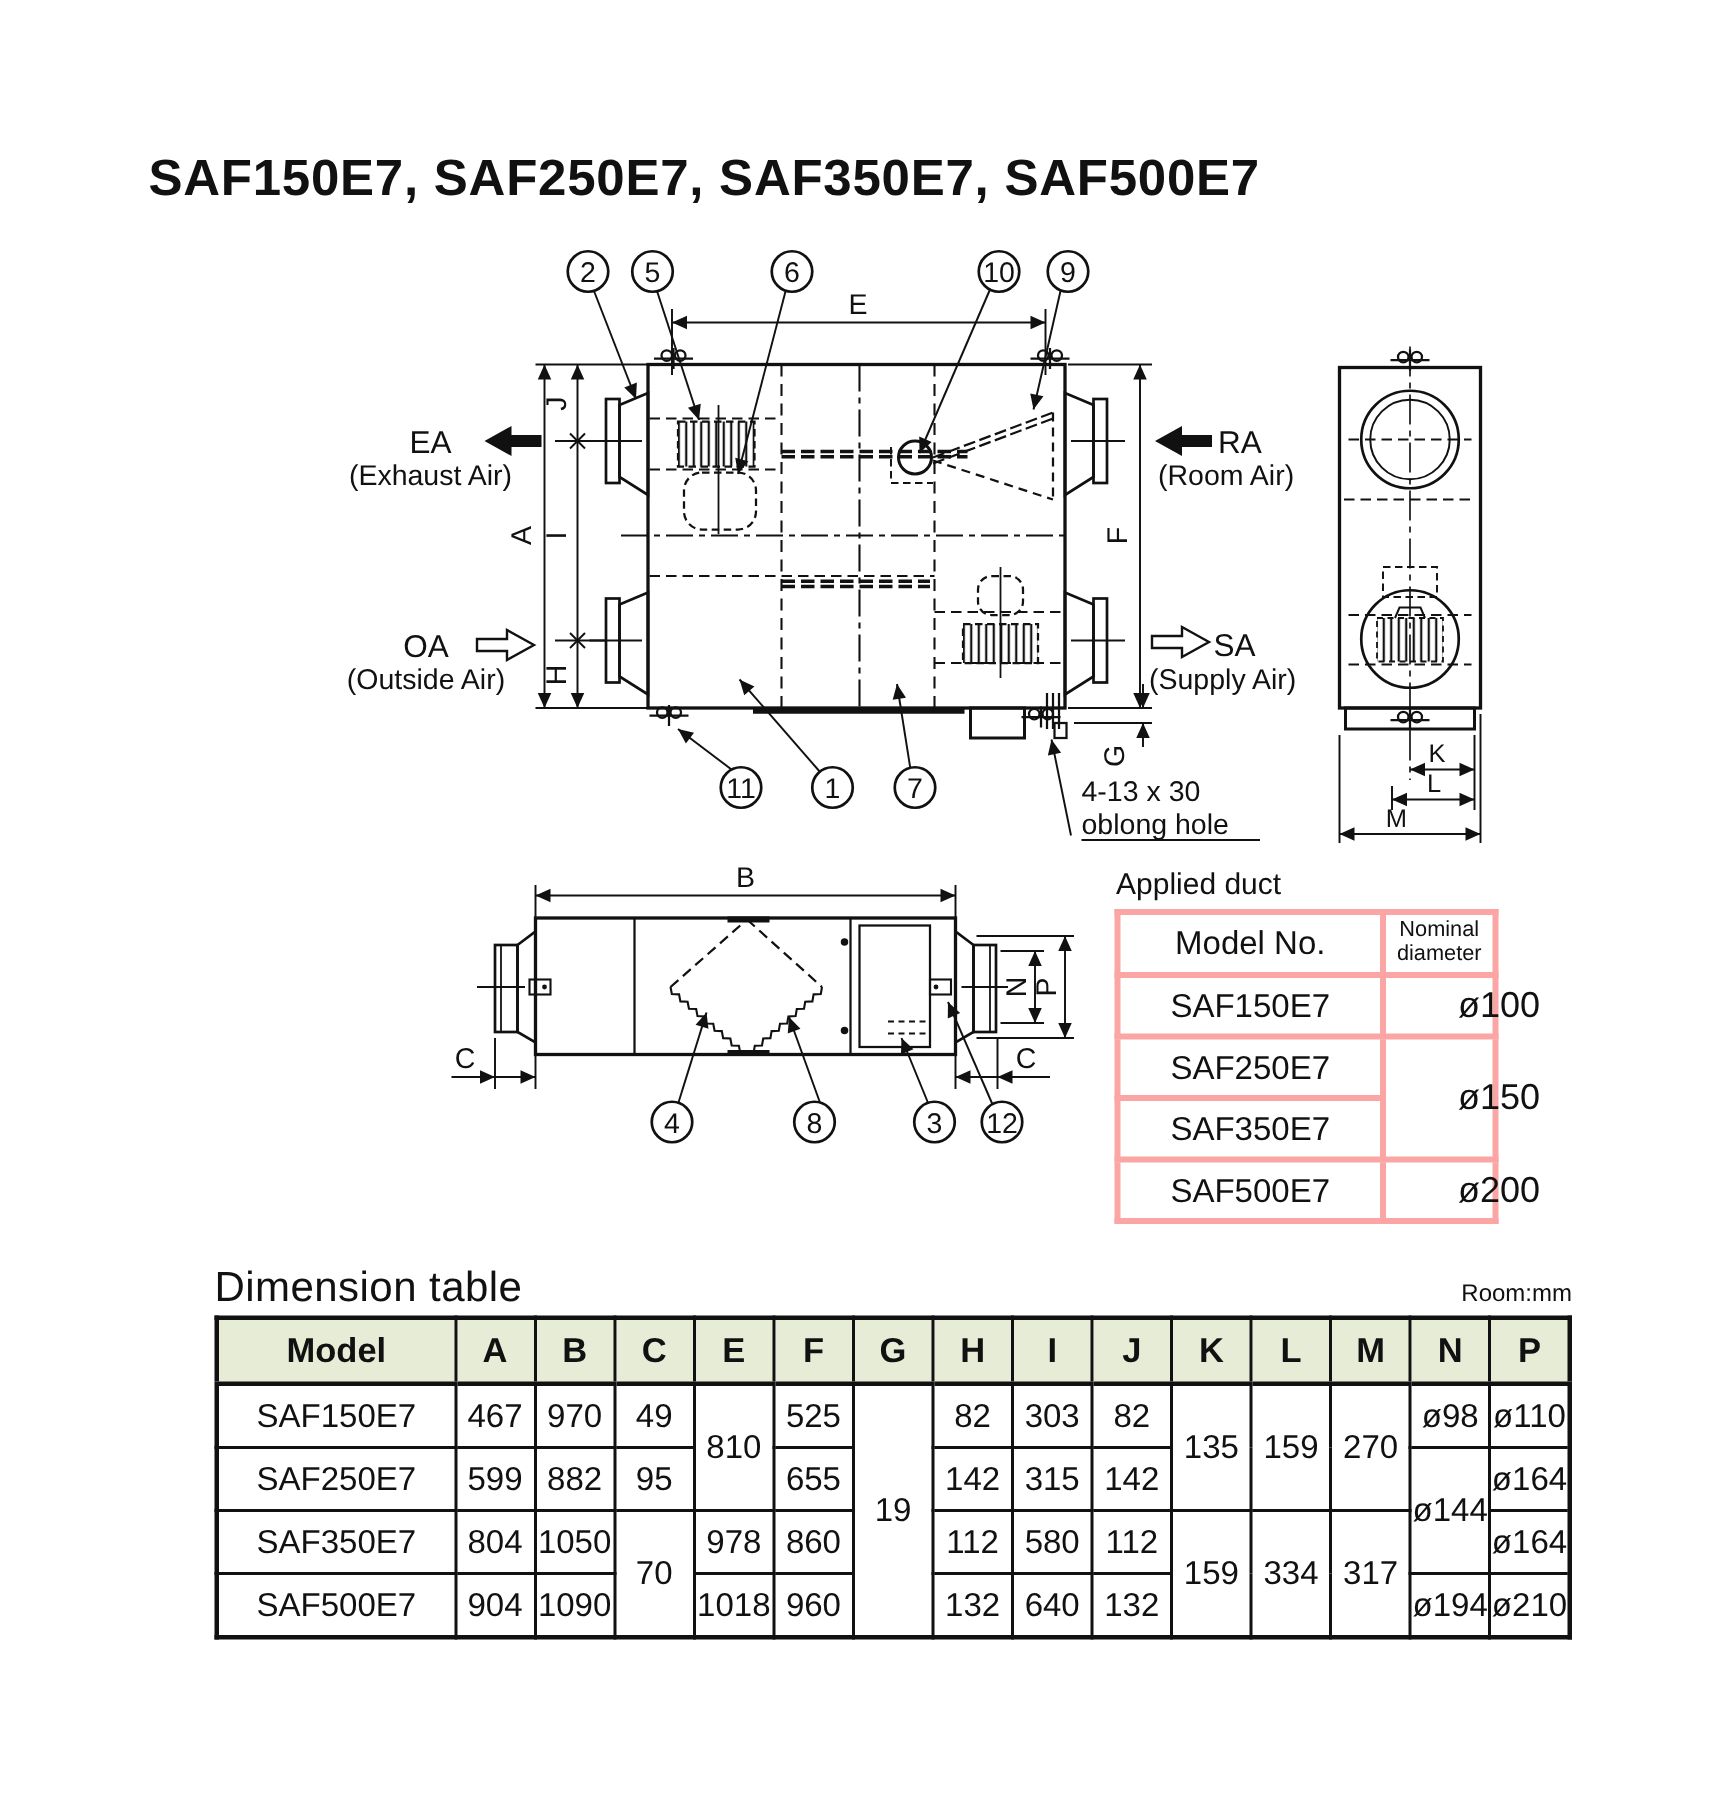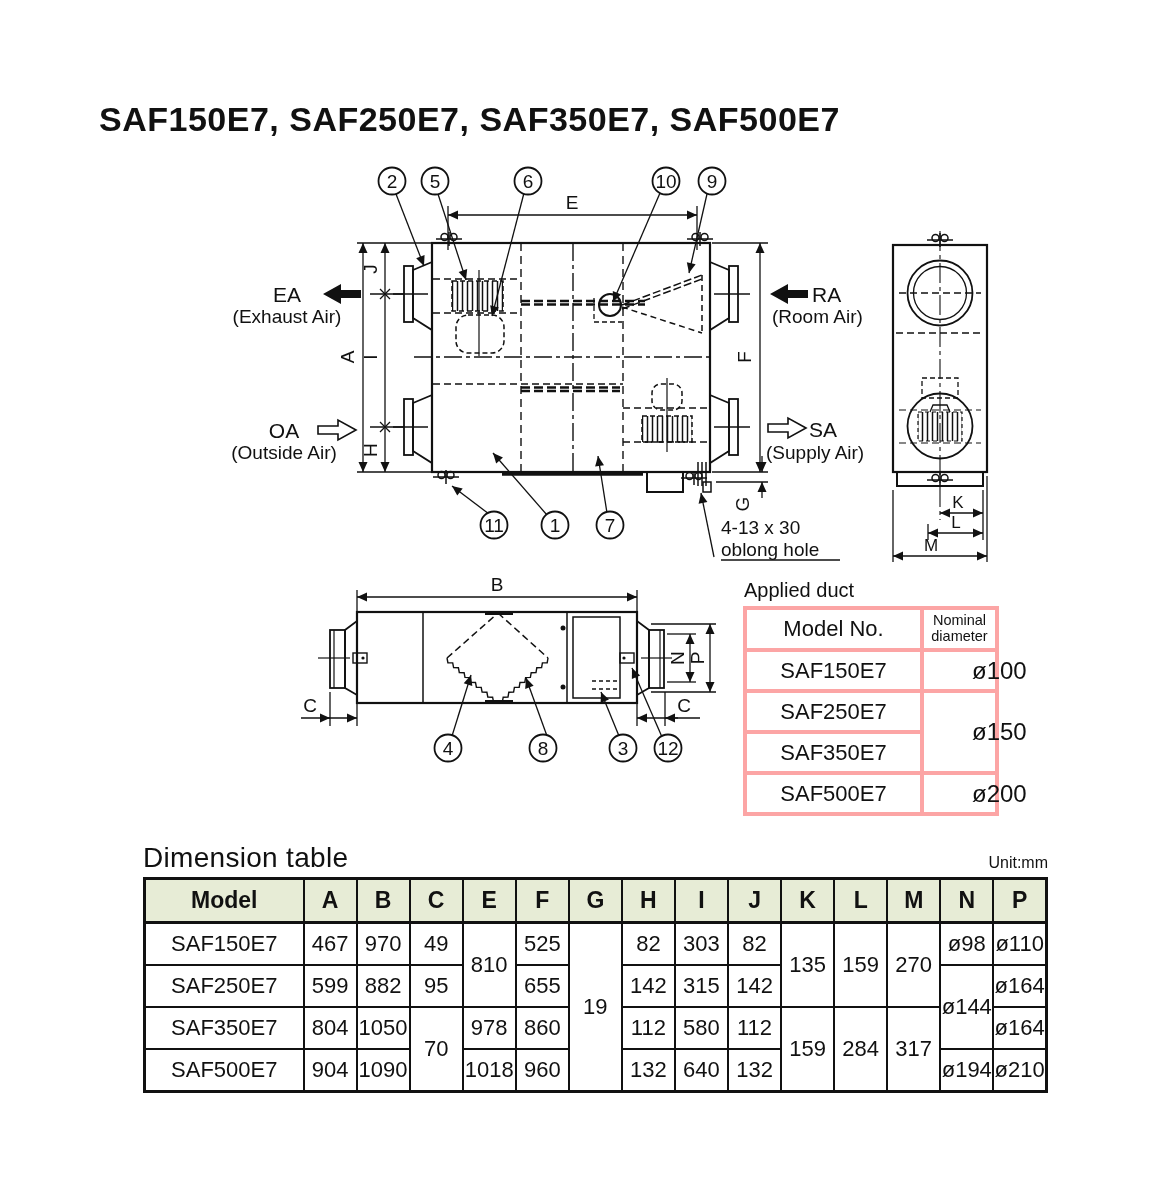--- a/index.html
+++ b/index.html
@@ -368,21 +368,21 @@
         <td class="m">SAF500E7</td>
         <td class="d">ø200</td>
       </tr>
     </tbody>
       </table>
   </div>
 
   <div class="dimsec">
     <div class="dimhead">
       <span class="dimtitle">Dimension table</span>
-      <span class="unit">Unit:mm</span>
+      <span class="unit">Room:mm</span>
     </div>
     <table class="dim">
       <colgroup>
           <col class="cmodel">
           <col span="14">
         </colgroup>
       <thead>
         <tr>
           <th>Model</th>
           <th>A</th>
@@ -435,21 +435,21 @@
           <td>SAF350E7</td>
           <td>804</td>
           <td>1050</td>
           <td rowspan="2">70</td>
           <td>978</td>
           <td>860</td>
           <td>112</td>
           <td>580</td>
           <td>112</td>
           <td rowspan="2">159</td>
-          <td rowspan="2">284</td>
+          <td rowspan="2">334</td>
           <td rowspan="2">317</td>
           <td>ø164</td>
         </tr>
         <tr>
           <td>SAF500E7</td>
           <td>904</td>
           <td>1090</td>
           <td>1018</td>
           <td>960</td>
           <td>132</td>

